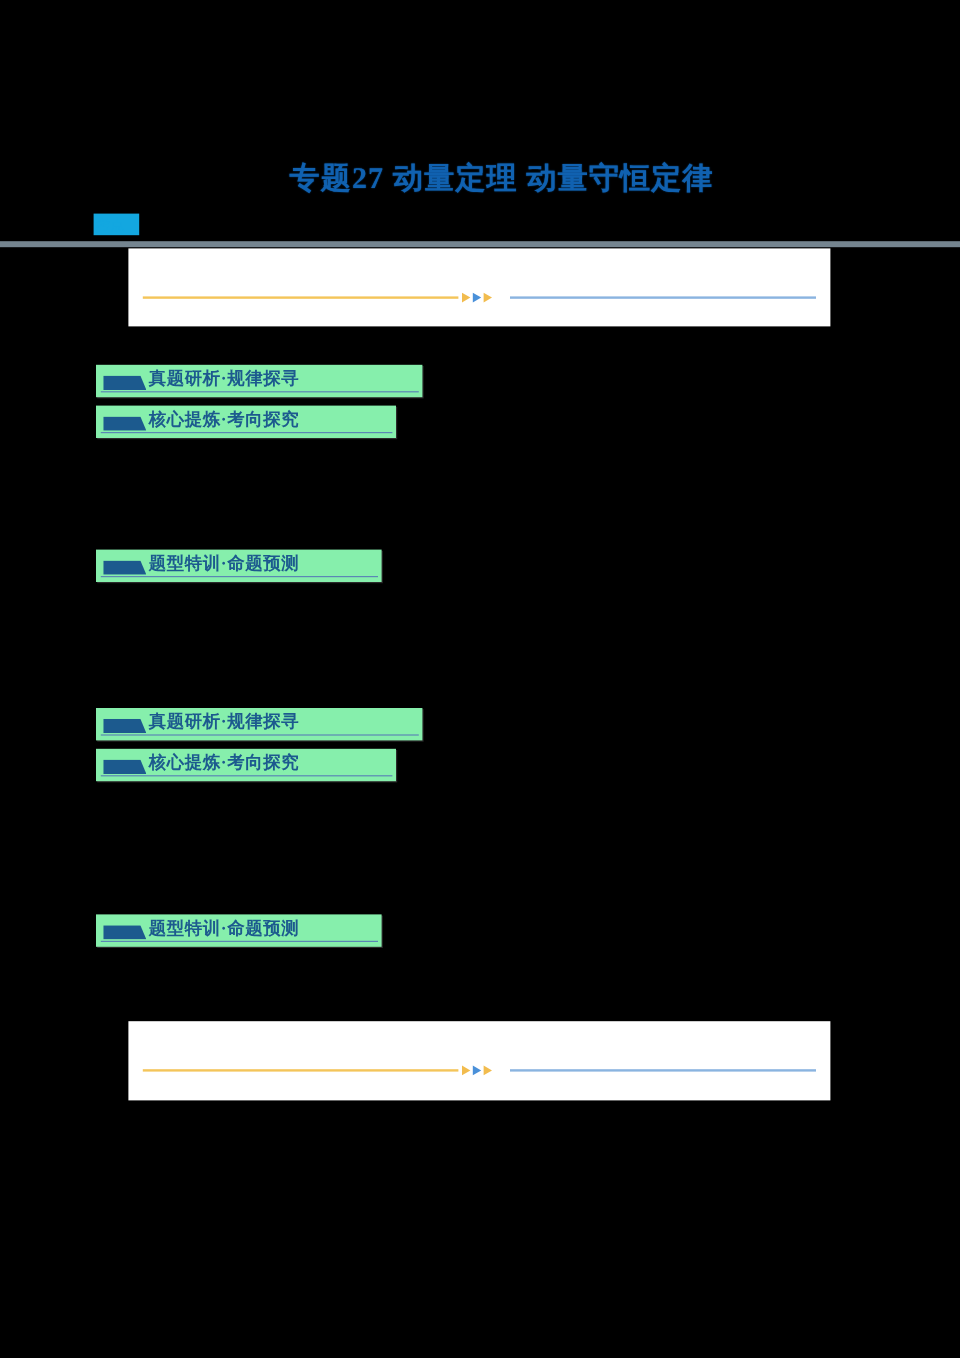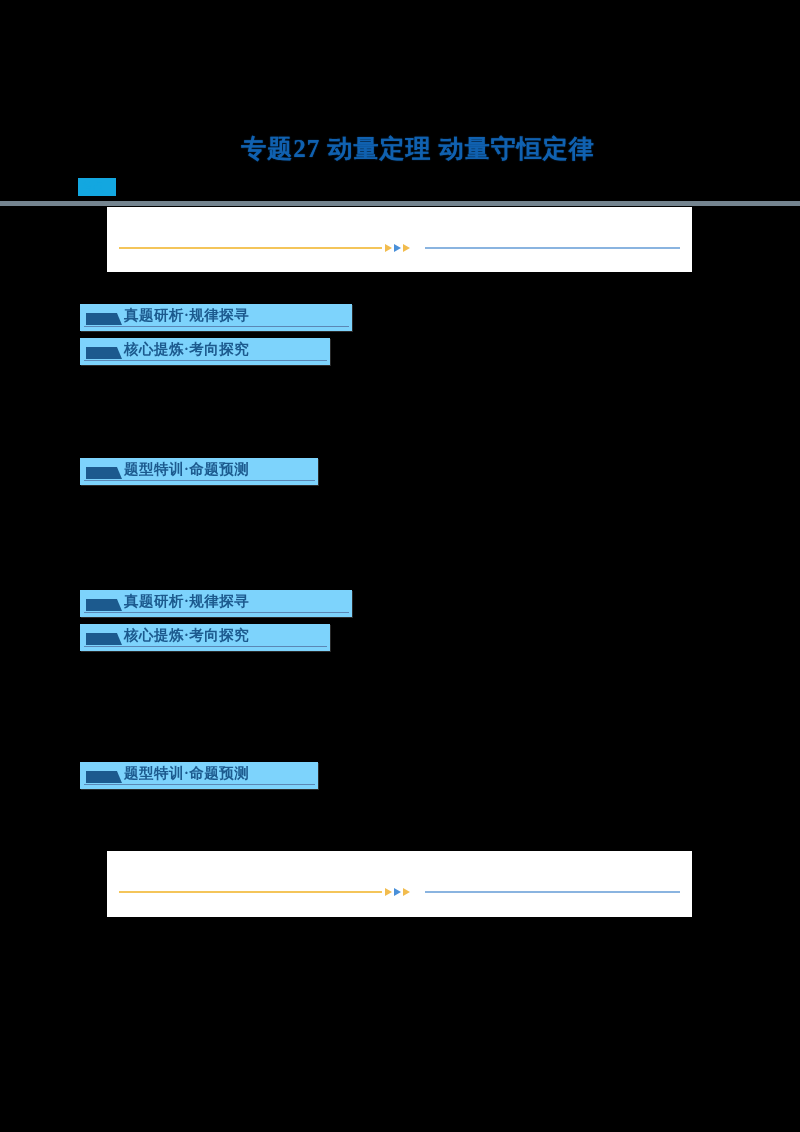--- a/index.html
+++ b/index.html
@@ -97,21 +97,21 @@
   .div-line-blue {
     height: 1.6px;
     background: #8ab4e0;
     flex: 0 0 255px;
     margin-left: 12px;
   }
 
   
   .sec {
     position: absolute;
-    background: #7dd3fc;
+    background: #86efac;
     box-shadow: 1px 1px 0 rgba(120,120,120,0.35);
   }
   .sec-inner {
     position: relative;
     height: 100%;
     padding-left: 4px;
     box-sizing: border-box;
   }
   .sec-marker {
     position: absolute;

